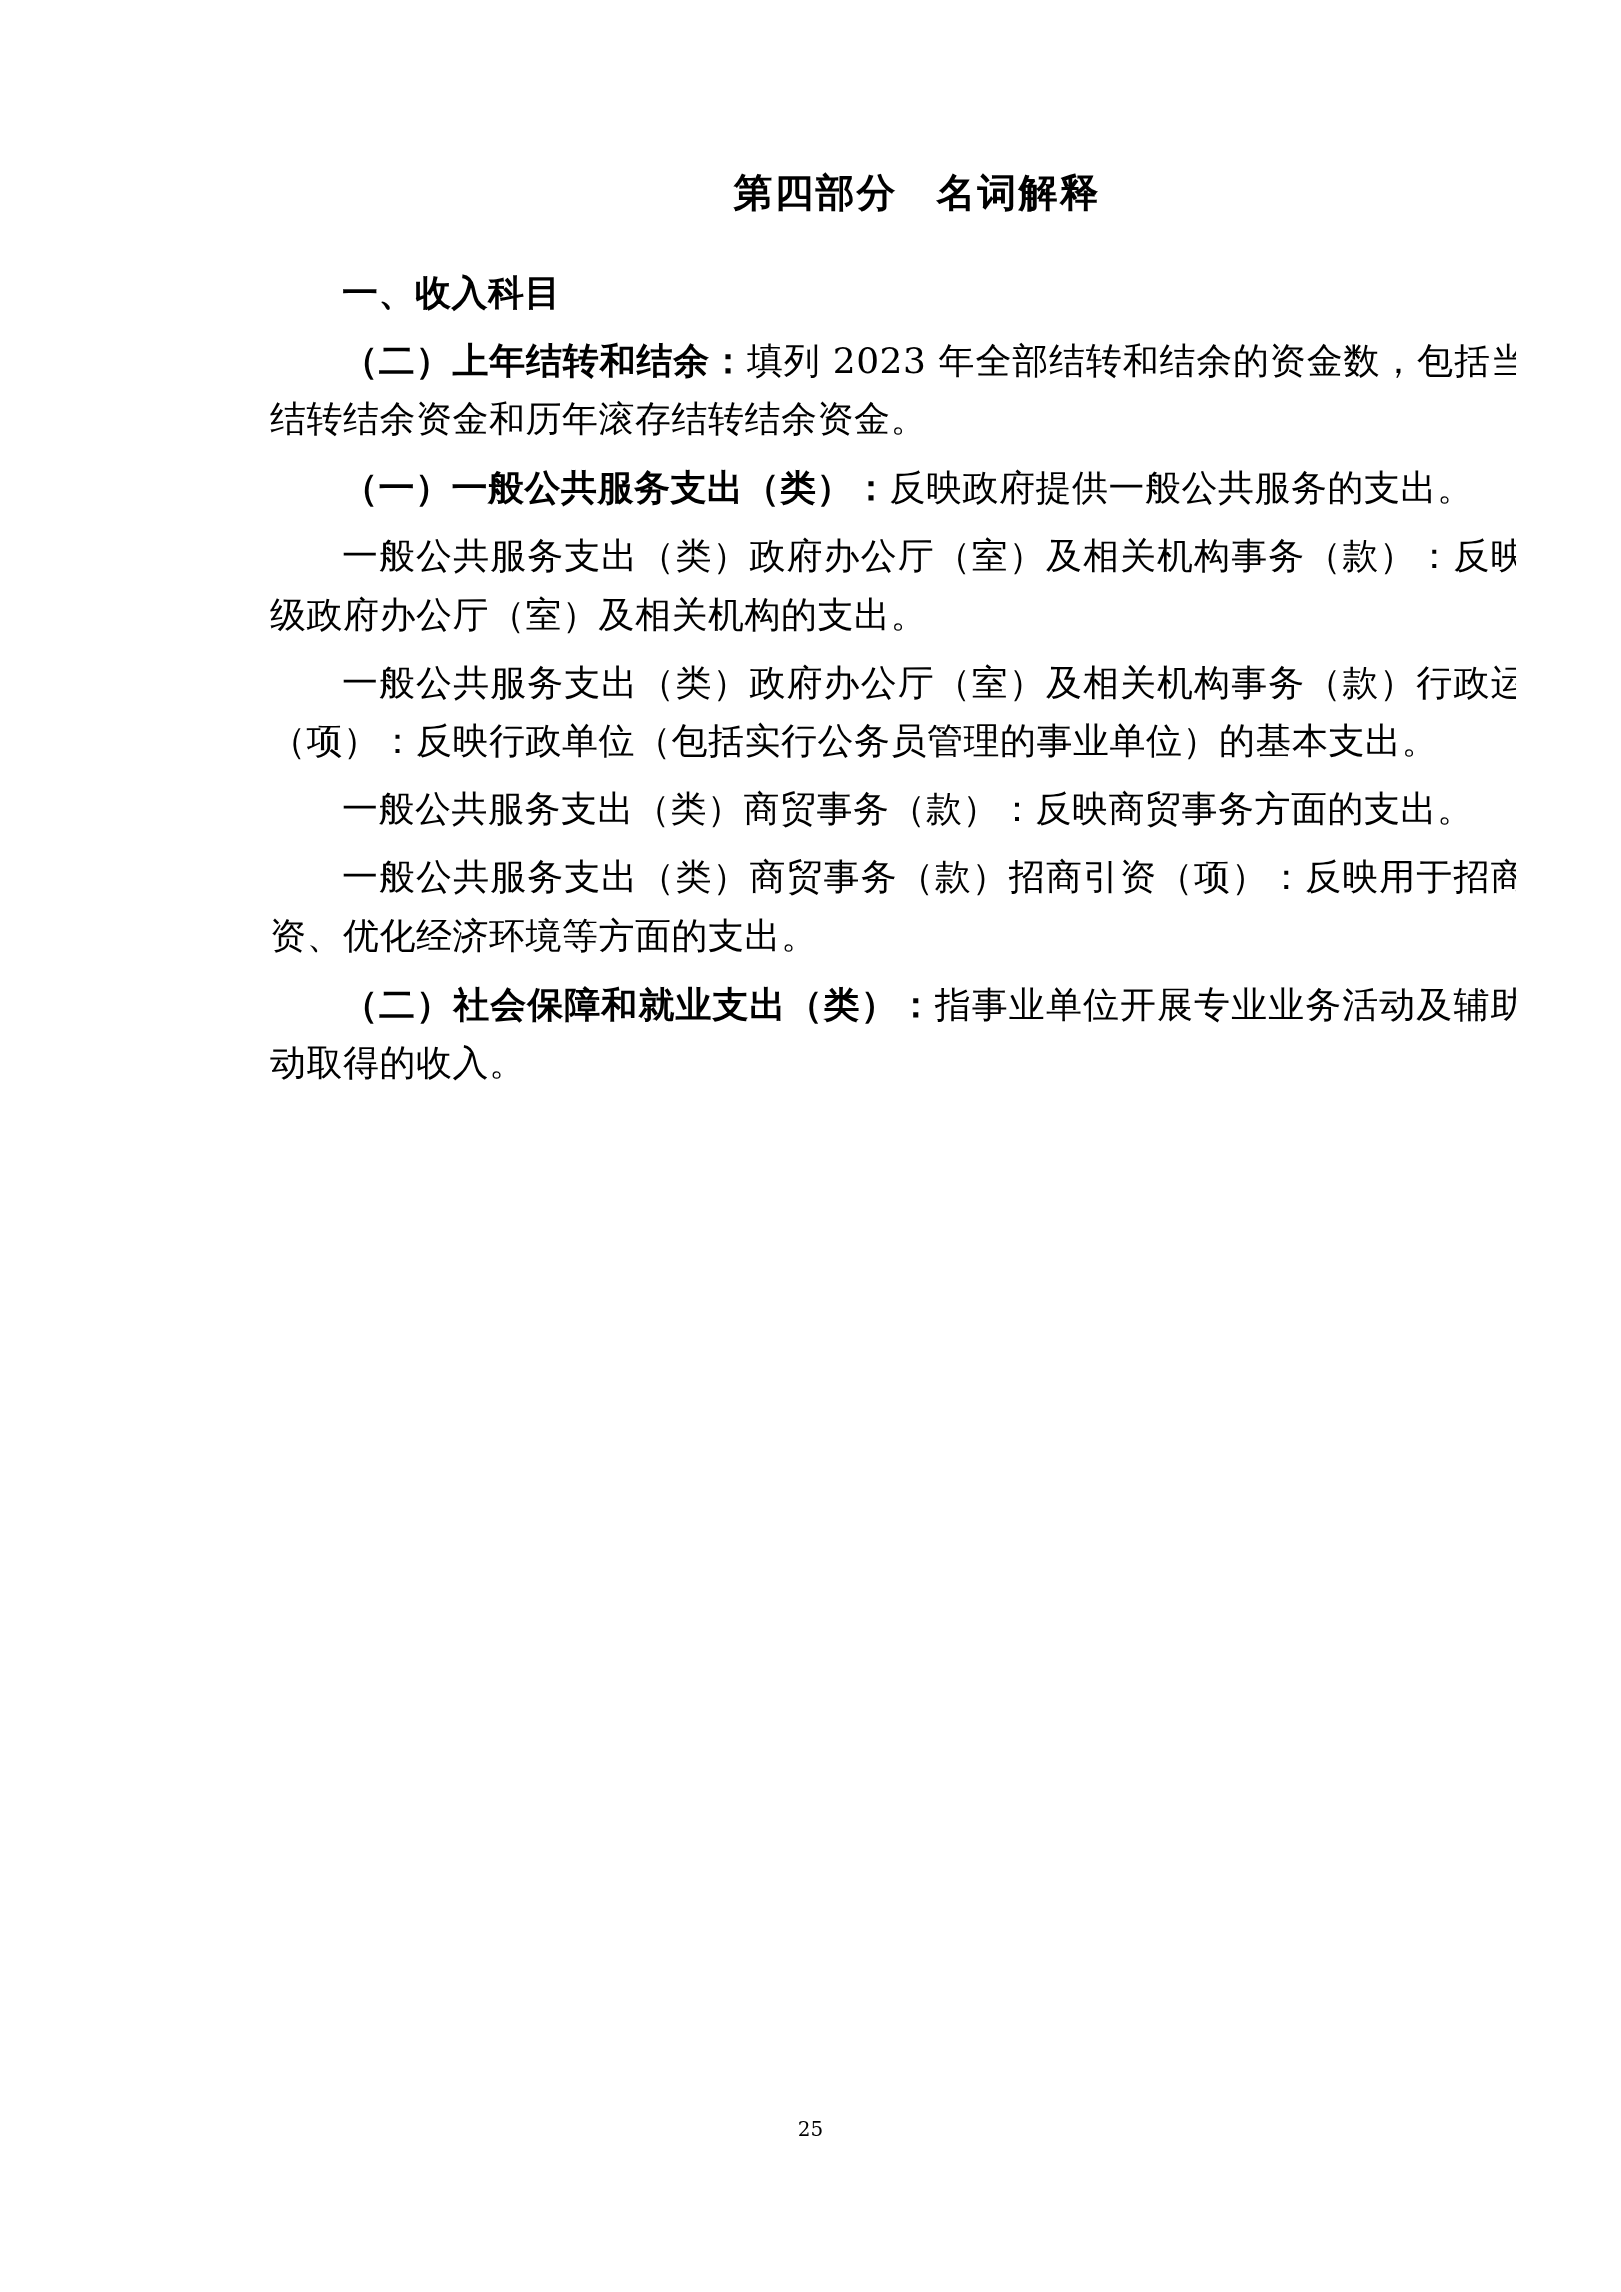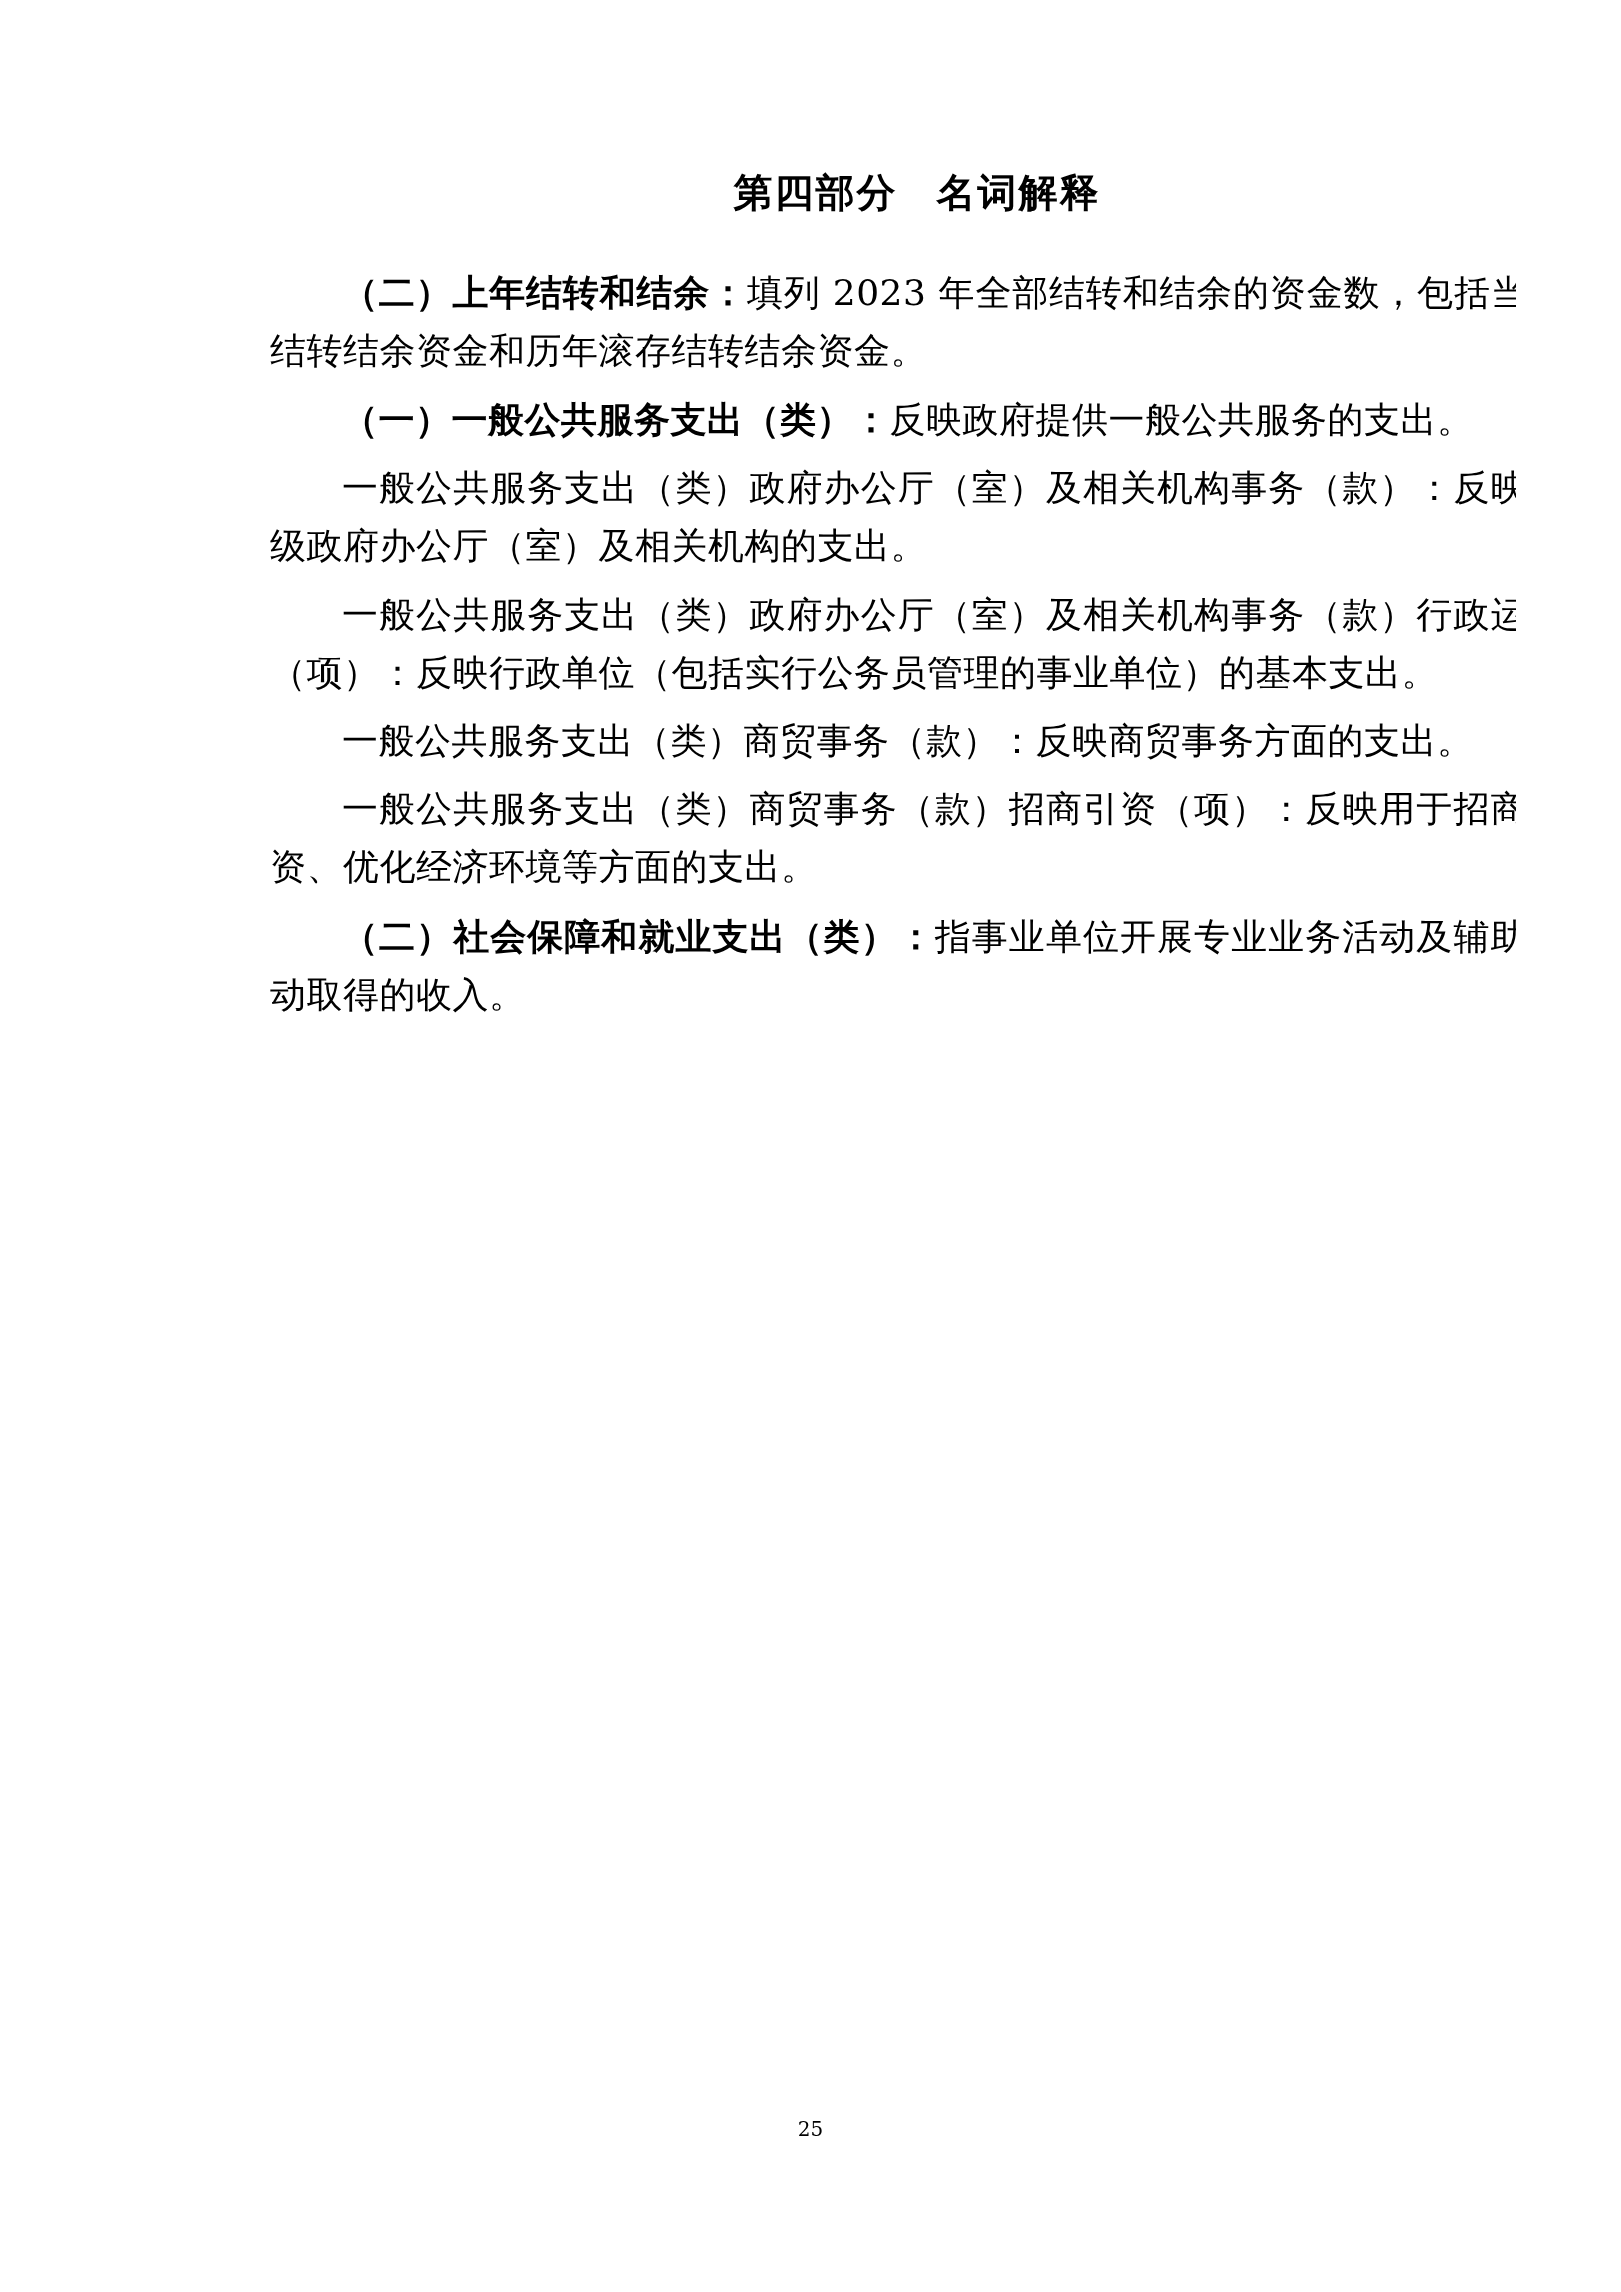--- a/index.html
+++ b/index.html
@@ -66,20 +66,23 @@
 </head>
 <body>
 
 <div class="page">
   <div class="content">
 
     <div class="doc-title">
       <span>第四部分</span><span class="title-gap"></span><span>名词解释</span>
     </div>
 
+    <p class="para heading">
+      <span>一、收入科目</span>
+    </p>
 
 
     <p class="para">
       <span class="bold-lead">（二）上年结转和结余：</span><span>填列 2023 年全部结转和结余的资金数，包括当年结转结余资金和历年滚存结转结余资金。</span>
     </p>
 
 
     <p class="para">
       <span class="bold-lead">（一）一般公共服务支出（类）：</span><span>反映政府提供一般公共服务的支出。</span>
     </p>

